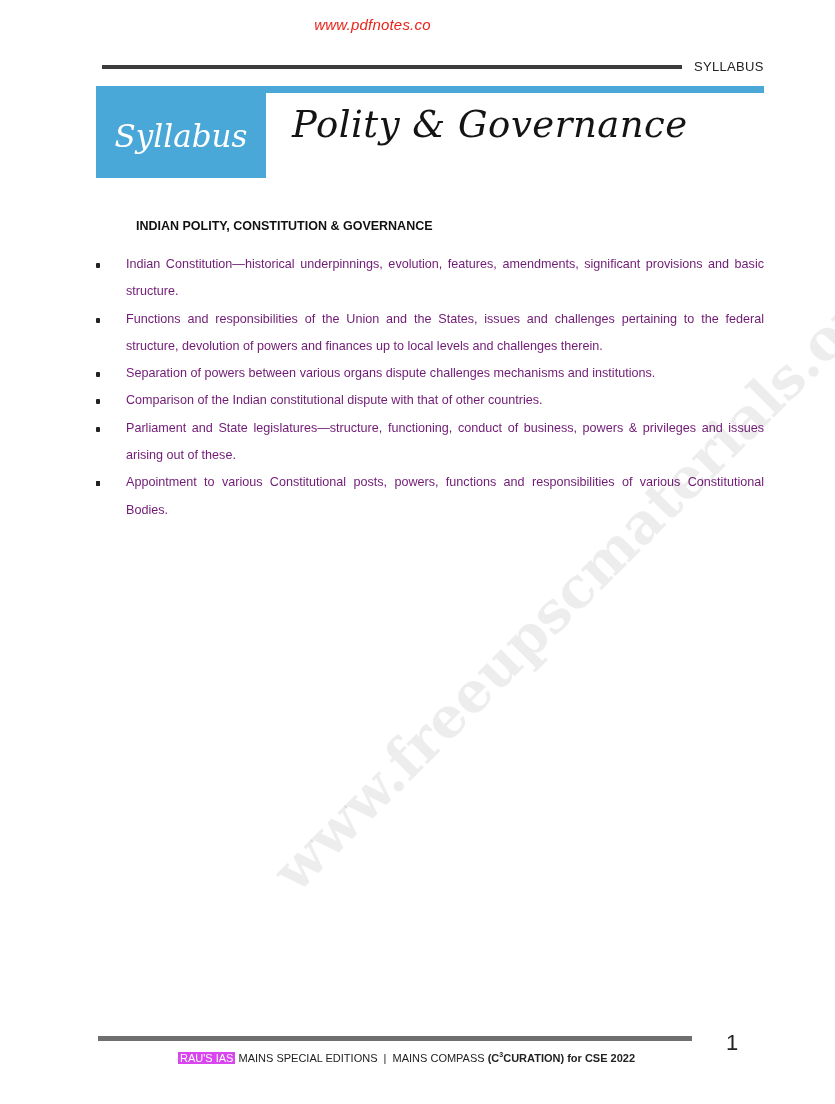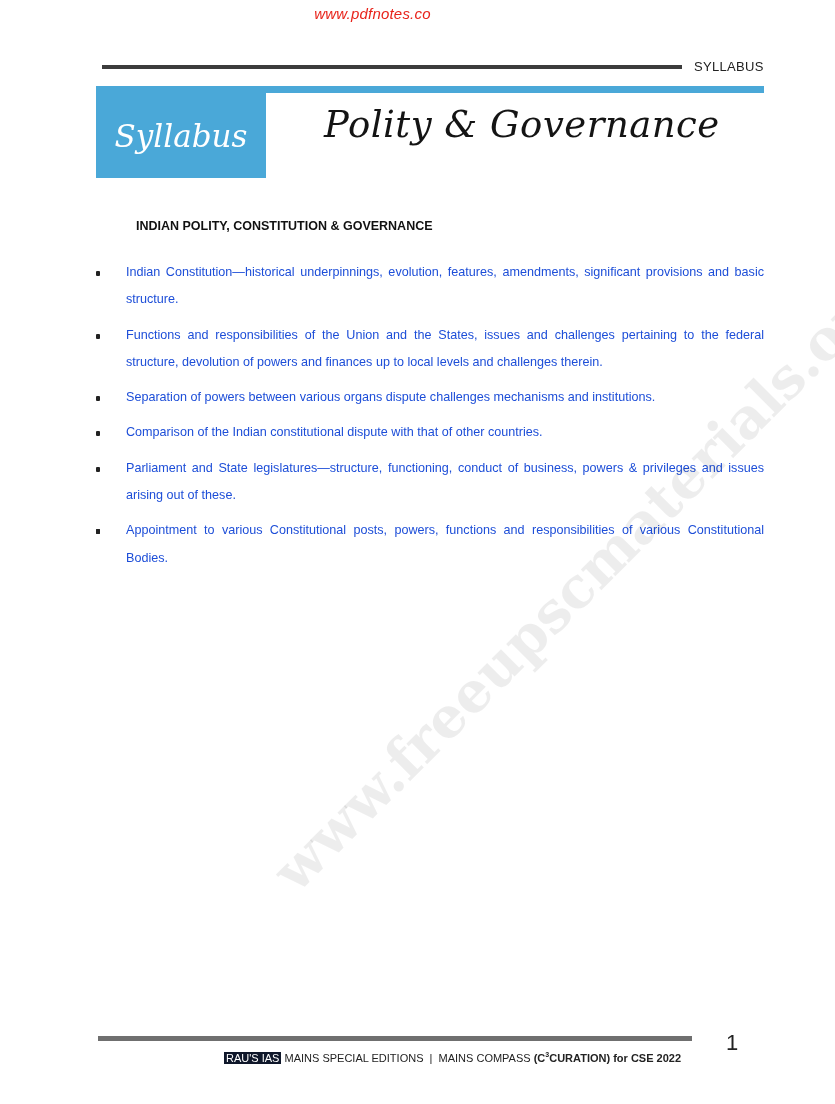--- a/index.html
+++ b/index.html
@@ -1,72 +1,72 @@
 <!DOCTYPE html>
 <html><head>
 <meta charset="utf-8">
 <style>
   html, body { margin: 0; padding: 0; }
   body {
     width: 835px; height: 1104px; background: #ffffff; position: relative; overflow: hidden;
     font-family: "Liberation Sans", "DejaVu Sans", sans-serif; color: #1a1a1a;
   }
   .top-link {
-    position: absolute; left: 0; width: 745px; top: 5px; text-align: center;
+    position: absolute; left: 0; width: 745px; top: 16px; text-align: center;
     color: #e8231a; font-style: italic; font-size: 15px; letter-spacing: 0.2px;
   }
   .header-rule {
     position: absolute; left: 102px; top: 65px; width: 580px; height: 4px; background: #3c3c3c;
   }
   .header-label {
     position: absolute; left: 694px; top: 59px; font-size: 13px; color: #222; letter-spacing: 0.3px;
   }
   .banner-stripe {
     position: absolute; left: 96px; top: 86px; width: 668px; height: 7px; background: #4aa8d8;
   }
   .banner-box {
     position: absolute; left: 96px; top: 86px; width: 170px; height: 92px; background: #4aa8d8;
     display: flex; align-items: center; justify-content: center;
   }
   .banner-box-text {
     color: #ffffff; font-family: "DejaVu Serif", serif; font-style: italic; font-size: 31px;
     transform: translateY(4px);
   }
   .banner-title {
-    position: absolute; left: 324px; top: 103px; font-family: "DejaVu Serif", serif; font-style: italic;
+    position: absolute; left: 292px; top: 103px; font-family: "DejaVu Serif", serif; font-style: italic;
     font-size: 37px; color: #141414; letter-spacing: 0.5px;
   }
   .section-heading {
     position: absolute; left: 96px; top: 219px; font-weight: bold; font-size: 12.5px; color: #111; margin-left: 40px;
   }
   .bullet-list {
     position: absolute; left: 96px; top: 251px; width: 668px; margin: 0; padding: 0; list-style: none;
   }
   .bullet-item {
     position: relative; padding-left: 30px; font-size: 12.6px; line-height: 27.3px;
-    text-align: justify; color: #1d4ed8; margin-top: 8px;
+    text-align: justify; color: #701a75;
   }
   .bullet-dot {
     position: absolute; left: 0; top: 12px; width: 4px; height: 5px; background: #222; border-radius: 1px;
   }
   .watermark {
     position: absolute; left: 180px; top: 600px; width: 700px; transform: rotate(-45deg);
     transform-origin: center; font-family: "DejaVu Serif", serif; font-weight: bold; font-size: 56px;
     color: rgba(0,0,0,0.07); white-space: nowrap; pointer-events: none;
   }
   .footer-rule {
     position: absolute; left: 98px; top: 1036px; width: 594px; height: 5px; background: #6f6f6f;
   }
   .page-number {
     position: absolute; left: 726px; top: 1030px; font-size: 22px; color: #222;
   }
   .footer-text {
     position: absolute; left: 178px; top: 1051px; font-size: 11px; color: #222; white-space: nowrap;
   }
-  .footer-brand { background: #0f172a; color: #fff; padding: 0 2px; margin-left: 46px; }
+  .footer-brand { background: #d946ef; color: #fff; padding: 0 2px; }
   .footer-bold { font-weight: bold; }
   sup { font-size: 7px; }
 </style>
 </head>
 <body>
 
 <div class="top-link">www.pdfnotes.co</div>
 
 <div class="header-rule"></div>
 <div class="header-label">SYLLABUS</div>

